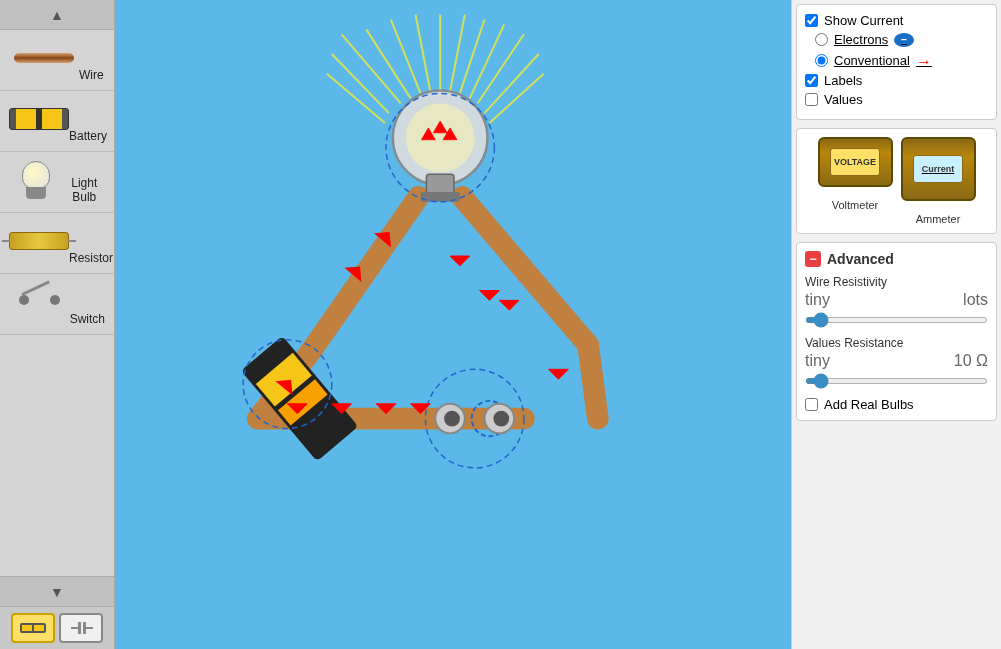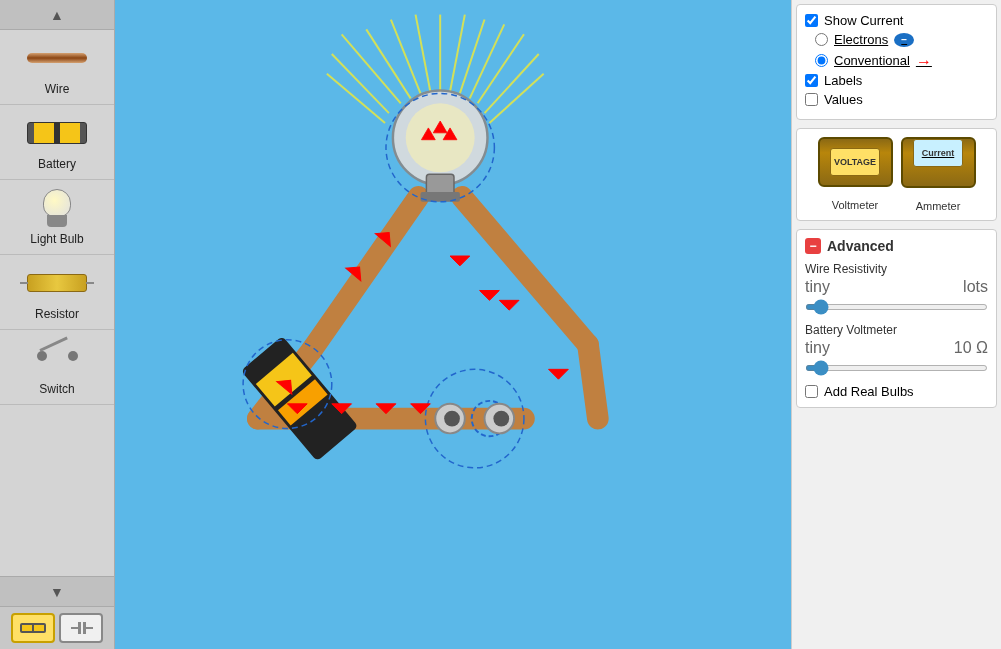--- a/index.html
+++ b/index.html
@@ -39,23 +39,23 @@
       border-top: 1px solid #aaa;
       border-bottom: none;
       margin-top: auto;
     }
     .chevron {
       font-size: 14px;
       color: #555;
     }
     .sidebar-item {
       display: flex;
-      flex-direction: column;
-      align-items: center;
-      padding: 8px 20px;
+      flex-direction: row;
+      align-items: flex-end;
+      padding: 8px 9px;
       width: 100%;
       cursor: pointer;
       border-bottom: 1px solid #bbb;
     }
     .sidebar-item .icon-area {
       width: 70px;
       height: 40px;
       display: flex;
       align-items: center;
       justify-content: center;
@@ -307,26 +307,26 @@
       border-radius: 3px;
       display: flex;
       align-items: center;
       justify-content: center;
       font-size: 9px;
       font-weight: bold;
       color: #333;
     }
     .ammeter-img {
       width: 75px;
-      height: 51px;
+      height: 64px;
       background: linear-gradient(to bottom, #8b6914 0%, #b8860b 30%, #8b6914 100%);
       border: 2px solid #5c4a00;
       border-radius: 6px;
       display: flex;
-      align-items: flex-start;
+      align-items: center;
       justify-content: center;
       text-decoration: underline;
     }
     .ammeter-screen {
       width: 50px;
       height: 28px;
       background: #c8f0ff;
       border: 1px solid #8b6914;
       border-radius: 3px;
       display: flex;
@@ -600,21 +600,21 @@
       </div>
       <div class="slider-label-row">
         <span>tiny</span>
         <span>lots</span>
       </div>
       <input type="range" min="0" max="100" value="5" style="">
     </div>
 
     <div class="slider-section">
       <div class="slider-header">
-        <span>Battery Voltmeter</span>
+        <span>Values Resistance</span>
       </div>
       <div class="slider-label-row">
         <span>tiny</span>
         <span>10 Ω</span>
       </div>
       <input type="range" min="0" max="100" value="5" style="">
     </div>
 
     <div class="add-real-bulbs-row">
       <input type="checkbox" id="addRealBulbs" style="">

